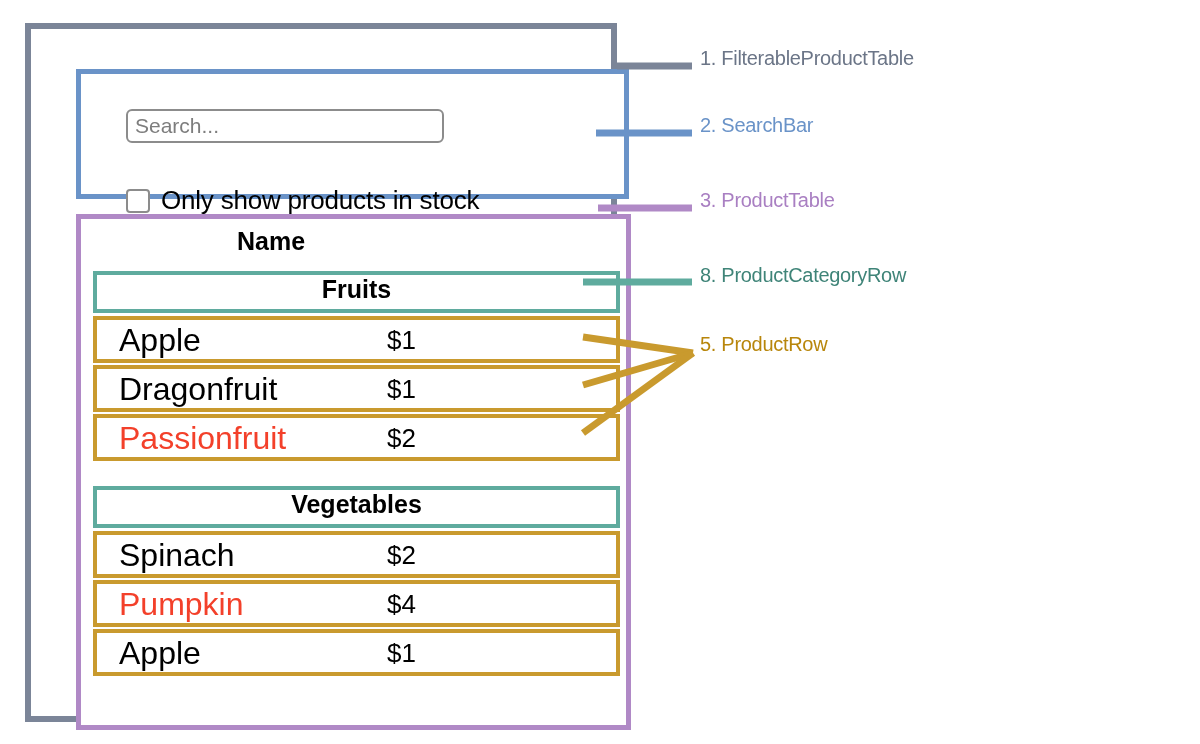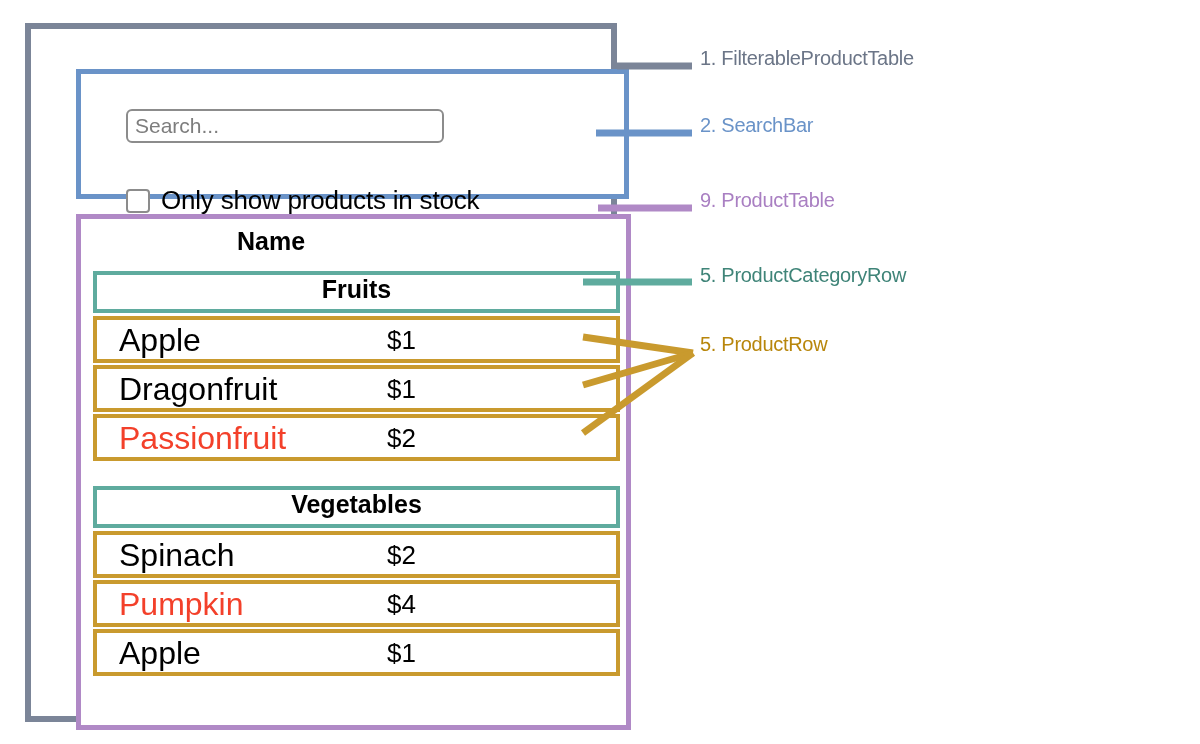--- a/index.html
+++ b/index.html
@@ -272,17 +272,17 @@
 
     <line x1="583" y1="282" x2="692" y2="282" stroke="#5fab9e" stroke-width="7"></line>
 
     <line x1="583" y1="337" x2="693" y2="353" stroke="#c99a2e" stroke-width="7"></line>
     <line x1="583" y1="385" x2="693" y2="353" stroke="#c99a2e" stroke-width="7"></line>
     <line x1="583" y1="433" x2="693" y2="353" stroke="#c99a2e" stroke-width="7"></line>
   </svg>
 
   <div class="legend-label legend-1">1. FilterableProductTable</div>
   <div class="legend-label legend-2">2. SearchBar</div>
-  <div class="legend-label legend-3">9. ProductTable</div>
-  <div class="legend-label legend-4">5. ProductCategoryRow</div>
+  <div class="legend-label legend-3">3. ProductTable</div>
+  <div class="legend-label legend-4">8. ProductCategoryRow</div>
   <div class="legend-label legend-5">5. ProductRow</div>
 
 </div>
 
 </body></html>

